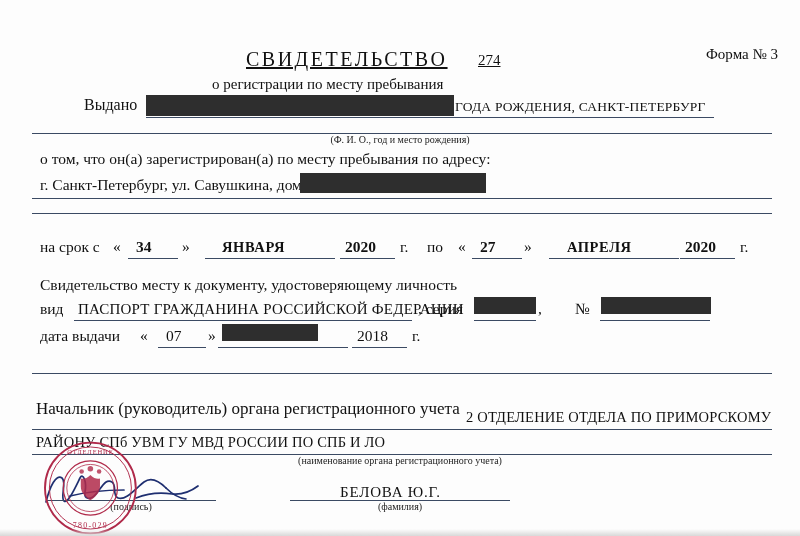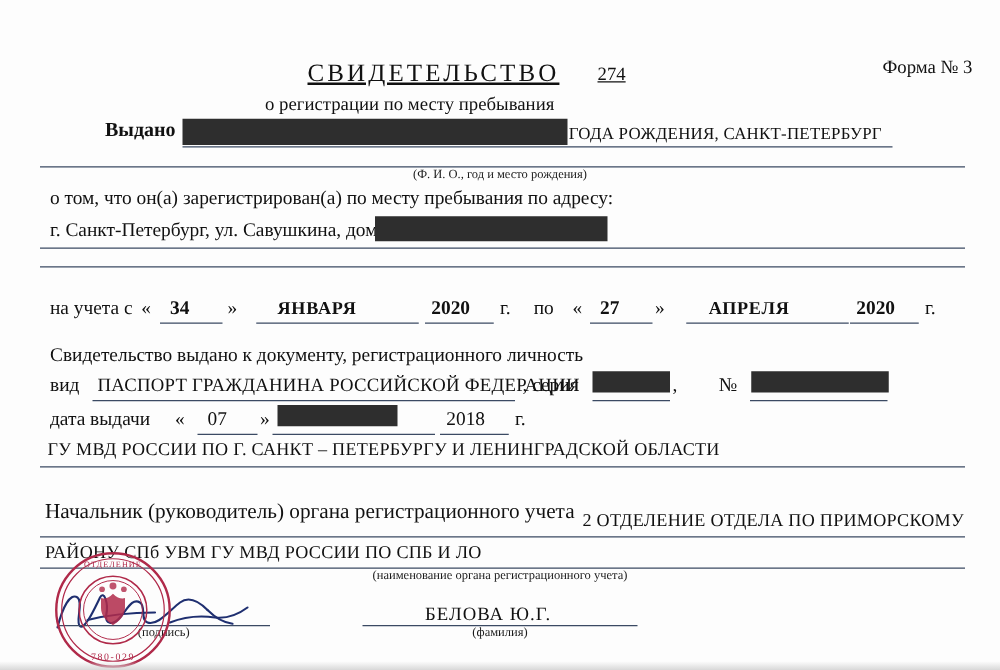--- a/index.html
+++ b/index.html
@@ -70,21 +70,20 @@
   #title-sub {
     left: 212px;
     top: 76px;
     font-size: 15px;
   }
 
   #label-vydano {
     left: 84px;
     top: 96px;
     font-size: 16px;
-    font-weight: bold;
   }
   #fio-tail {
     left: 455px;
     top: 99px;
     font-size: 13.5px;
     letter-spacing: .2px;
   }
 
   #line1 { left: 146px; top: 117px; width: 568px; }
   #line2 { left: 32px; top: 133px; width: 740px; }
@@ -216,21 +215,21 @@
   <div class="rule" id="line2"></div>
   <div class="caption" id="cap-fio">(Ф. И. О., год и место рождения)</div>
 
   <div class="txt" id="about-text">о том, что он(а) зарегистрирован(а) по месту пребывания по адресу:</div>
   <div class="txt" id="addr-text">г. Санкт-Петербург, ул. Савушкина, дом</div>
   <div class="redact" id="redact-addr"></div>
 
   <div class="rule" id="line3"></div>
   <div class="rule" id="line4"></div>
 
-  <div class="txt" id="srok-label">на учета с</div>
+  <div class="txt" id="srok-label">на срок с</div>
   <div class="txt" id="q1">«</div>
   <div class="txt" id="day-from">34</div>
   <div class="txt" id="q2">»</div>
   <div class="txt" id="month-from">ЯНВАРЯ</div>
   <div class="txt" id="year-from">2020</div>
   <div class="txt" id="g1">г.</div>
   <div class="txt" id="po">по</div>
   <div class="txt" id="q3">«</div>
   <div class="txt" id="day-to">27</div>
   <div class="txt" id="q4">»</div>
@@ -238,21 +237,21 @@
   <div class="txt" id="year-to">2020</div>
   <div class="txt" id="g2">г.</div>
 
   <div class="rule" id="u-day-from"></div>
   <div class="rule" id="u-month-from"></div>
   <div class="rule" id="u-year-from"></div>
   <div class="rule" id="u-day-to"></div>
   <div class="rule" id="u-month-to"></div>
   <div class="rule" id="u-year-to"></div>
 
-  <div class="txt" id="doc-line">Свидетельство выдано к документу, регистрационного личность</div>
+  <div class="txt" id="doc-line">Свидетельство месту к документу, удостоверяющему личность</div>
 
   <div class="txt" id="vid-label">вид</div>
   <div class="txt" id="vid-value">ПАСПОРТ ГРАЖДАНИНА РОССИЙСКОЙ ФЕДЕРАЦИИ</div>
   <div class="txt" id="seriya-label">, серия</div>
   <div class="redact" id="redact-ser"></div>
   <div class="txt" id="comma1">,</div>
   <div class="txt" id="nomer-label">№</div>
   <div class="redact" id="redact-num"></div>
 
   <div class="rule" id="u-vid"></div>
@@ -264,21 +263,20 @@
   <div class="txt" id="date-day">07</div>
   <div class="txt" id="q6">»</div>
   <div class="redact" id="redact-month"></div>
   <div class="txt" id="date-year">2018</div>
   <div class="txt" id="g3">г.</div>
 
   <div class="rule" id="u-date-day"></div>
   <div class="rule" id="u-date-month"></div>
   <div class="rule" id="u-date-year"></div>
 
-  <div class="txt" id="organ-text">ГУ  МВД  РОССИИ  ПО  Г. САНКТ – ПЕТЕРБУРГУ  И  ЛЕНИНГРАДСКОЙ ОБЛАСТИ</div>
   <div class="rule" id="line5"></div>
 
   <div class="txt" id="nachalnik-label">Начальник (руководитель) органа регистрационного учета</div>
   <div class="txt" id="organ-name-1">2 ОТДЕЛЕНИЕ ОТДЕЛА  ПО ПРИМОРСКОМУ</div>
   <div class="rule" id="line6"></div>
   <div class="txt" id="organ-name-2">РАЙОНУ СПб УВМ  ГУ  МВД  РОССИИ  ПО СПБ  И  ЛО</div>
   <div class="rule" id="line7"></div>
   <div class="caption" id="cap-organ-reg">(наименование органа регистрационного учета)</div>
 
   <div class="abs" id="signature">

